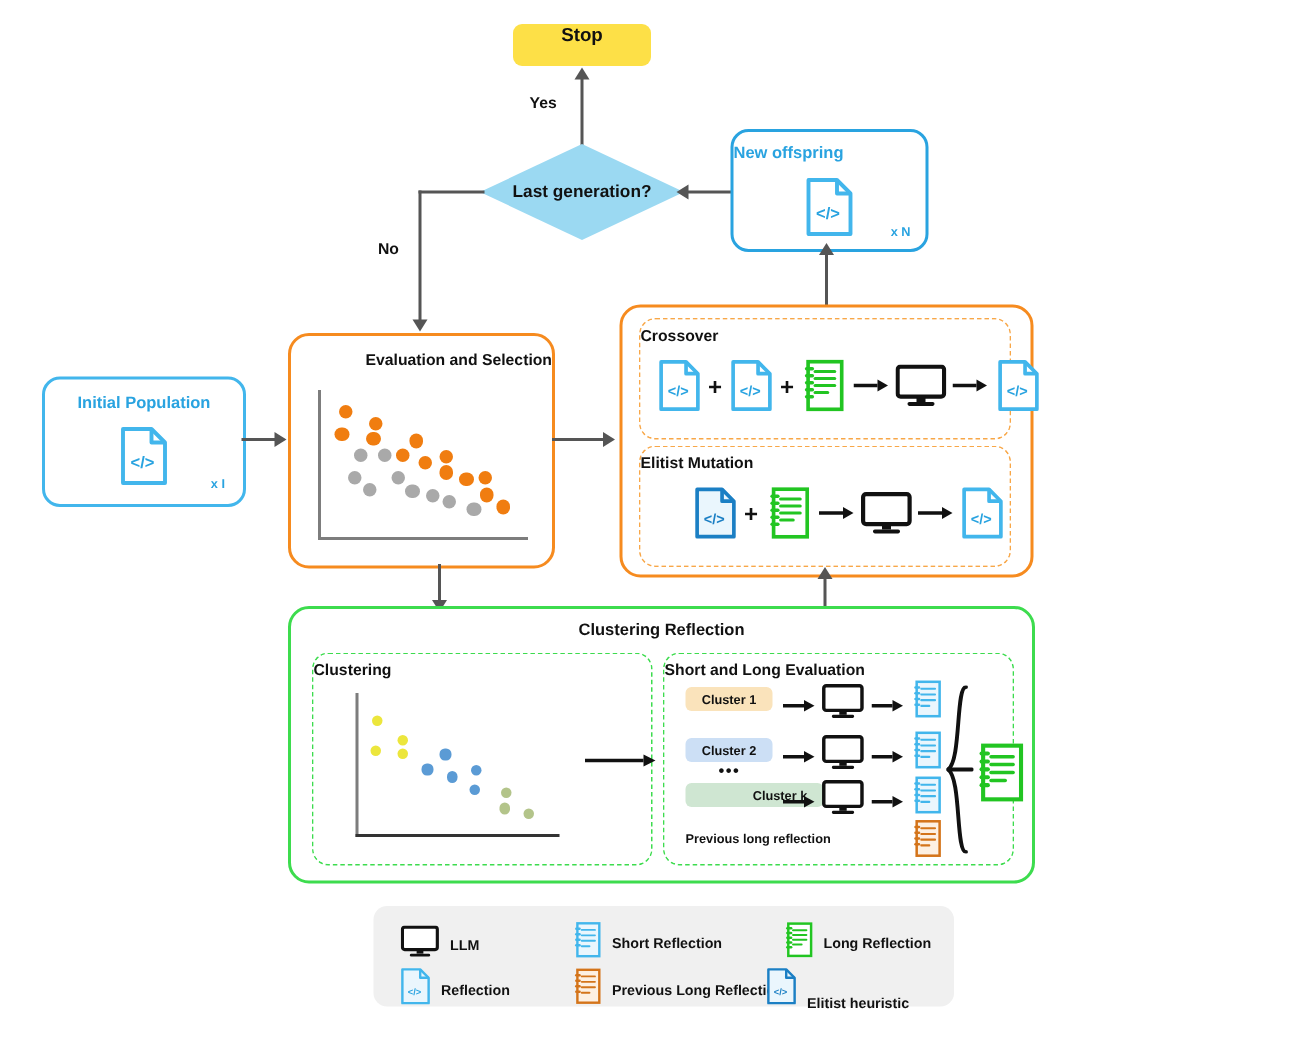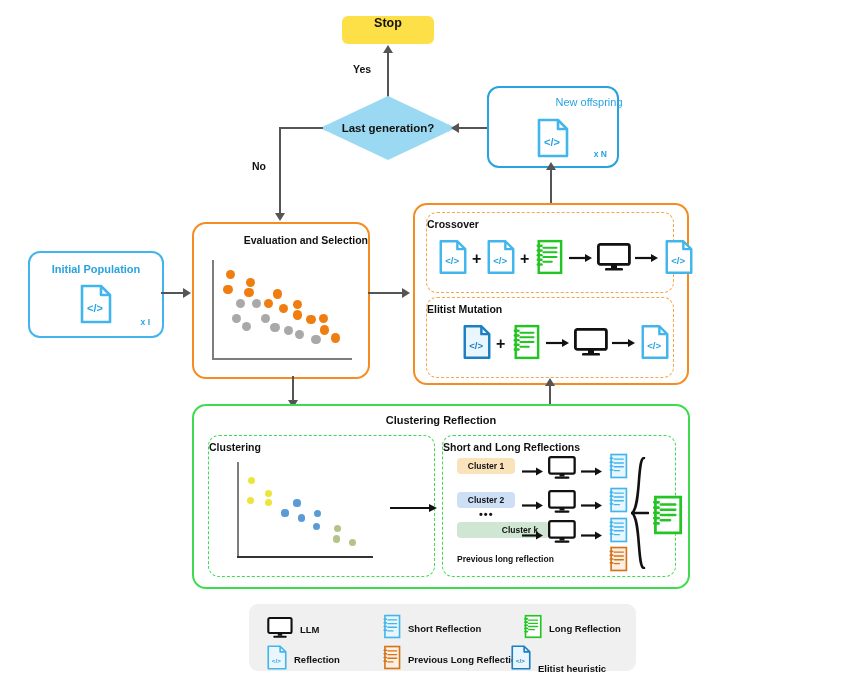--- a/index.html
+++ b/index.html
@@ -14,22 +14,22 @@
             font-size:12.5px;font-weight:bold;color:#111;}
   .diamond{left:320px;top:96px;width:136px;height:64px;}
   .diamond .dshape{position:absolute;left:0;top:0;width:100%;height:100%;
             background:#9bd9f2;clip-path:polygon(50% 0,100% 50%,50% 100%,0 50%);}
   .diamond .dlabel{position:absolute;left:0;top:0;width:100%;height:100%;
             display:flex;align-items:center;justify-content:center;
             font-size:11.5px;font-weight:bold;color:#111;}
 
   .offspring{left:487px;top:86px;width:128px;height:78px;border:2px solid #29a3e0;
              border-radius:12px;background:#fff;}
-  .offspring .hdr{position:absolute;left:0;top:8px;width:100%;text-align:center;
-             font-size:11px;font-weight:normal;color:#29a3e0;padding-left:36px;}
+  .offspring .hdr{position:absolute;left:0;top:8px;width:100%;text-align:left;
+             font-size:11px;font-weight:bold;color:#29a3e0;}
   .offspring .ic{position:absolute;left:50%;top:30px;transform:translateX(-50%);}
   .offspring .mult{position:absolute;right:10px;bottom:7px;font-size:8.5px;
              font-weight:bold;color:#29a3e0;}
 
   .initpop{left:28px;top:251px;width:132px;height:83px;border:2px solid #42b6ec;
            border-radius:12px;background:#fff;}
   .initpop .hdr{position:absolute;left:0;top:10px;width:100%;text-align:center;
            font-size:11px;font-weight:bold;color:#29a3e0;}
   .initpop .ic{position:absolute;left:50%;top:31px;transform:translateX(-50%);}
   .initpop .mult{position:absolute;right:12px;bottom:9px;font-size:8.5px;
@@ -334,21 +334,21 @@
     </div>
 
     <div class="abs" style="left:196px;top:93px;">
       <svg width="48" height="10" viewBox="0 0 48 10">
           <path d="M0 5 H39" stroke="#111" stroke-width="2.2"></path>
           <path d="M39 1 L47 5 L39 9 Z" fill="#111"></path>
         </svg>
     </div>
 
     <div class="dashG sub-refl">
-      <div class="subttl"><span>Short and Long Reflections</span></div>
+      <div class="subttl"><span>Short and Long Evaluation</span></div>
 
       <div class="chip" style="left:14px;top:22px;width:58px;height:16px;background:#fae3bb;">
         <span>Cluster 1</span>
       </div>
       <div class="abs" style="left:79px;top:26px;">
         <svg width="22" height="9" viewBox="0 0 22 9">
             <path d="M0 4.5 H14" stroke="#111" stroke-width="2.2"></path>
             <path d="M14 0.6 L21 4.5 L14 8.4 Z" fill="#111"></path>
           </svg>
       </div>

